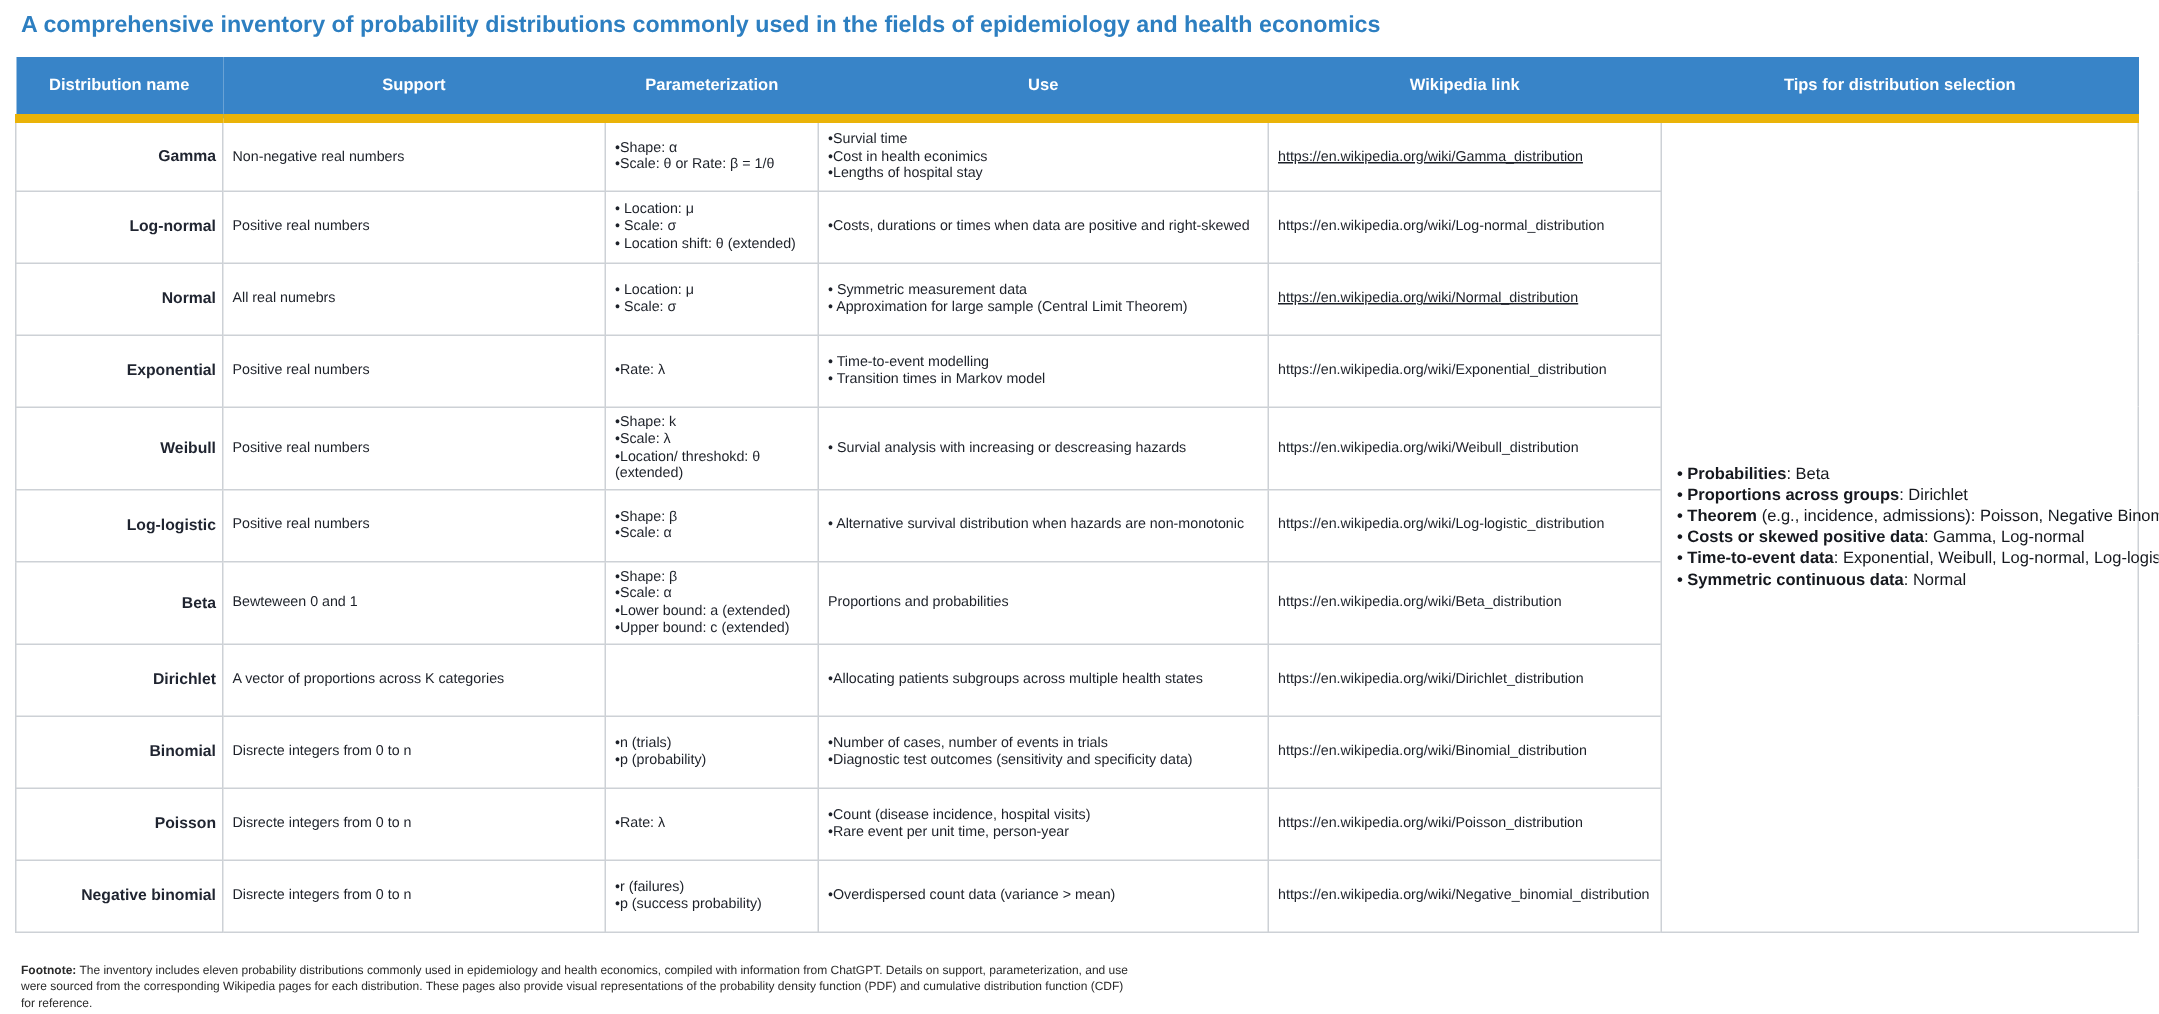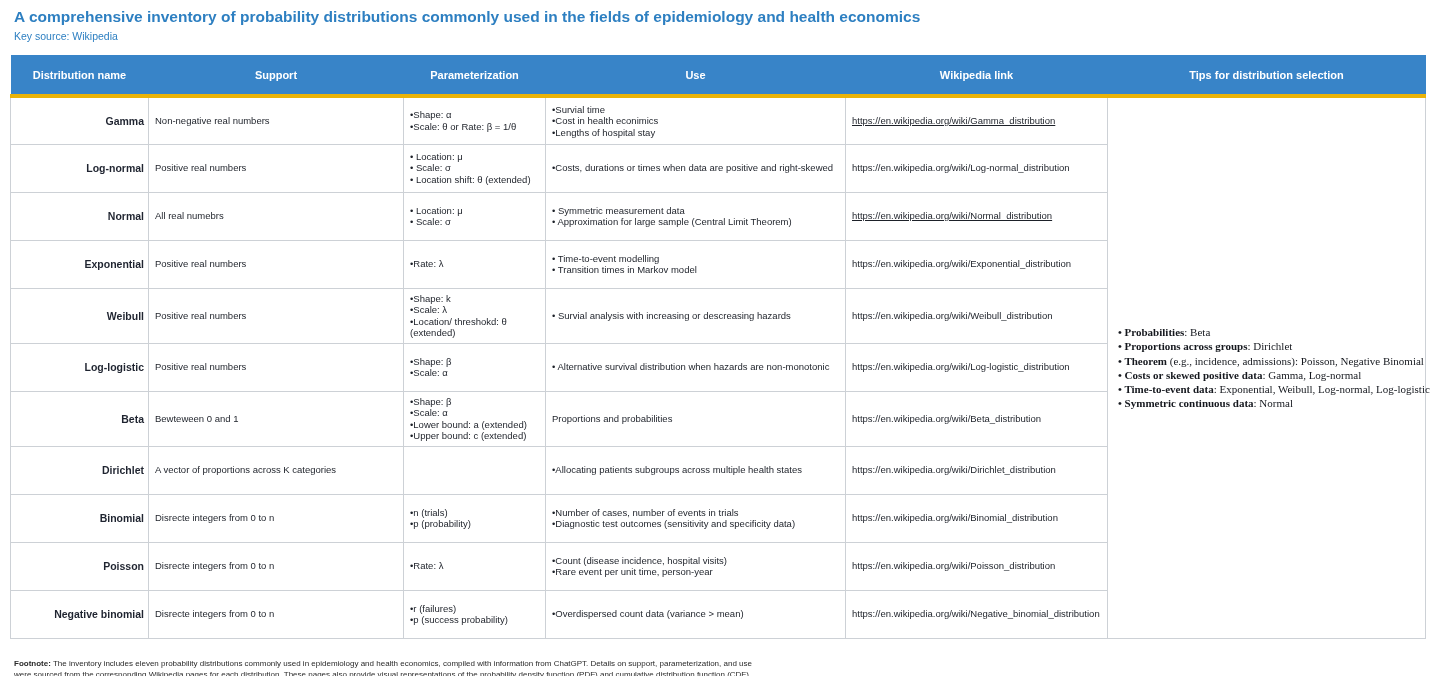--- a/index.html
+++ b/index.html
@@ -23,51 +23,50 @@
   .page-subtitle{
     color:var(--title_blue);font-size:10.5px;margin-top:5px;line-height:12px;
   }
   table.dist-table{
     border-collapse:collapse;table-layout:fixed;
     margin:13px 0 0 10px;width:1415px;
   }
   .dist-table th{
     background:var(--header_blue);color:#fff;font-size:11px;font-weight:bold;
     height:41px;text-align:center;vertical-align:middle;
-    border:none;border-bottom:4px solid #eab308;padding:0 4px;
+    border:none;border-bottom:6px solid #eab308;padding:0 4px;
   }
   .dist-table tbody td{
     border:1px solid var(--border_gray);
     height:48px;vertical-align:middle;background:#fff;
   }
   td.name-cell{
     background:var(--name_cell_blue);
     font-size:10.5px;font-weight:bold;color:#1f2430;text-align:right;
     padding:2px 4px;
   }
   td.text-cell{
     font-size:9.5px;color:var(--body_text);padding:4px 6px;line-height:11.5px;
   }
   .cell-line{line-height:11.5px;}
   .wiki-link{font-size:9.5px;color:var(--body_text);cursor:pointer;}
   .wiki-link.underlined{text-decoration:underline;margin-top:45px;}
-  td.tips-cell{vertical-align:middle;padding:0 10px;font-family:Liberation Serif, serif;}
+  td.tips-cell{vertical-align:middle;padding:0 10px;}
   .tip-line{font-size:11px;line-height:14.2px;color:#15181e;white-space:nowrap;}
   .tip-label{font-weight:bold;}
   .footnote{
     margin:19px 0 0 14px;width:742px;font-size:8px;line-height:11px;color:#2a2a2a;
   }
   .footnote b{font-weight:bold;margin-top:48px;}
 </style>
 </head>
 <body>
 
 <div class="header-block">
   <div class="page-title">A comprehensive inventory of probability distributions commonly used in the fields of epidemiology and health economics</div>
-  <div class="page-subtitle">Key source: Wikipedia</div>
 </div>
 
 <table class="dist-table">
   <colgroup>
     <col style="width:138px">
       <col style="width:255px">
       <col style="width:142px">
     <col style="width:300px">
       <col style="width:262px">
       <col style="width:318px">

